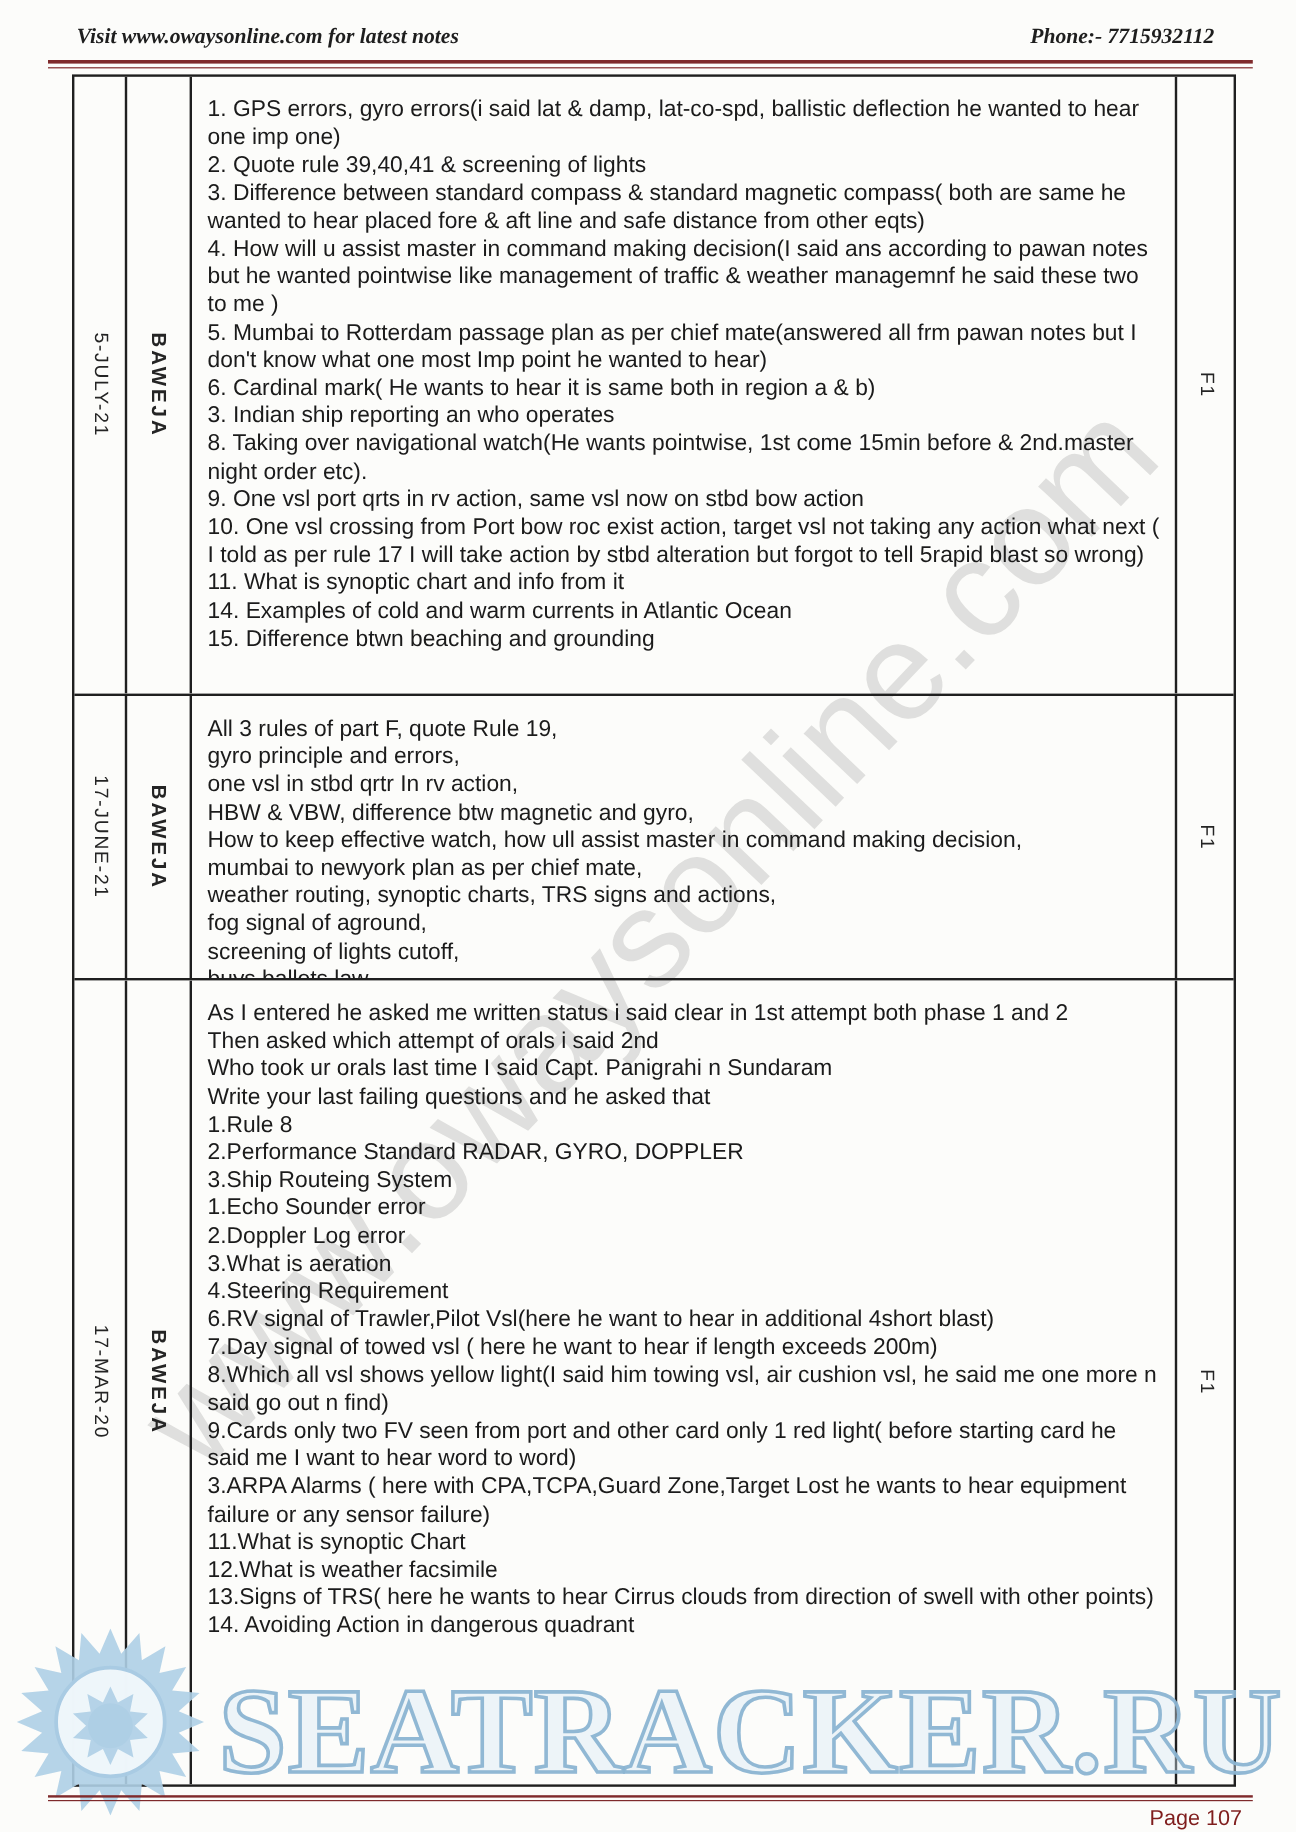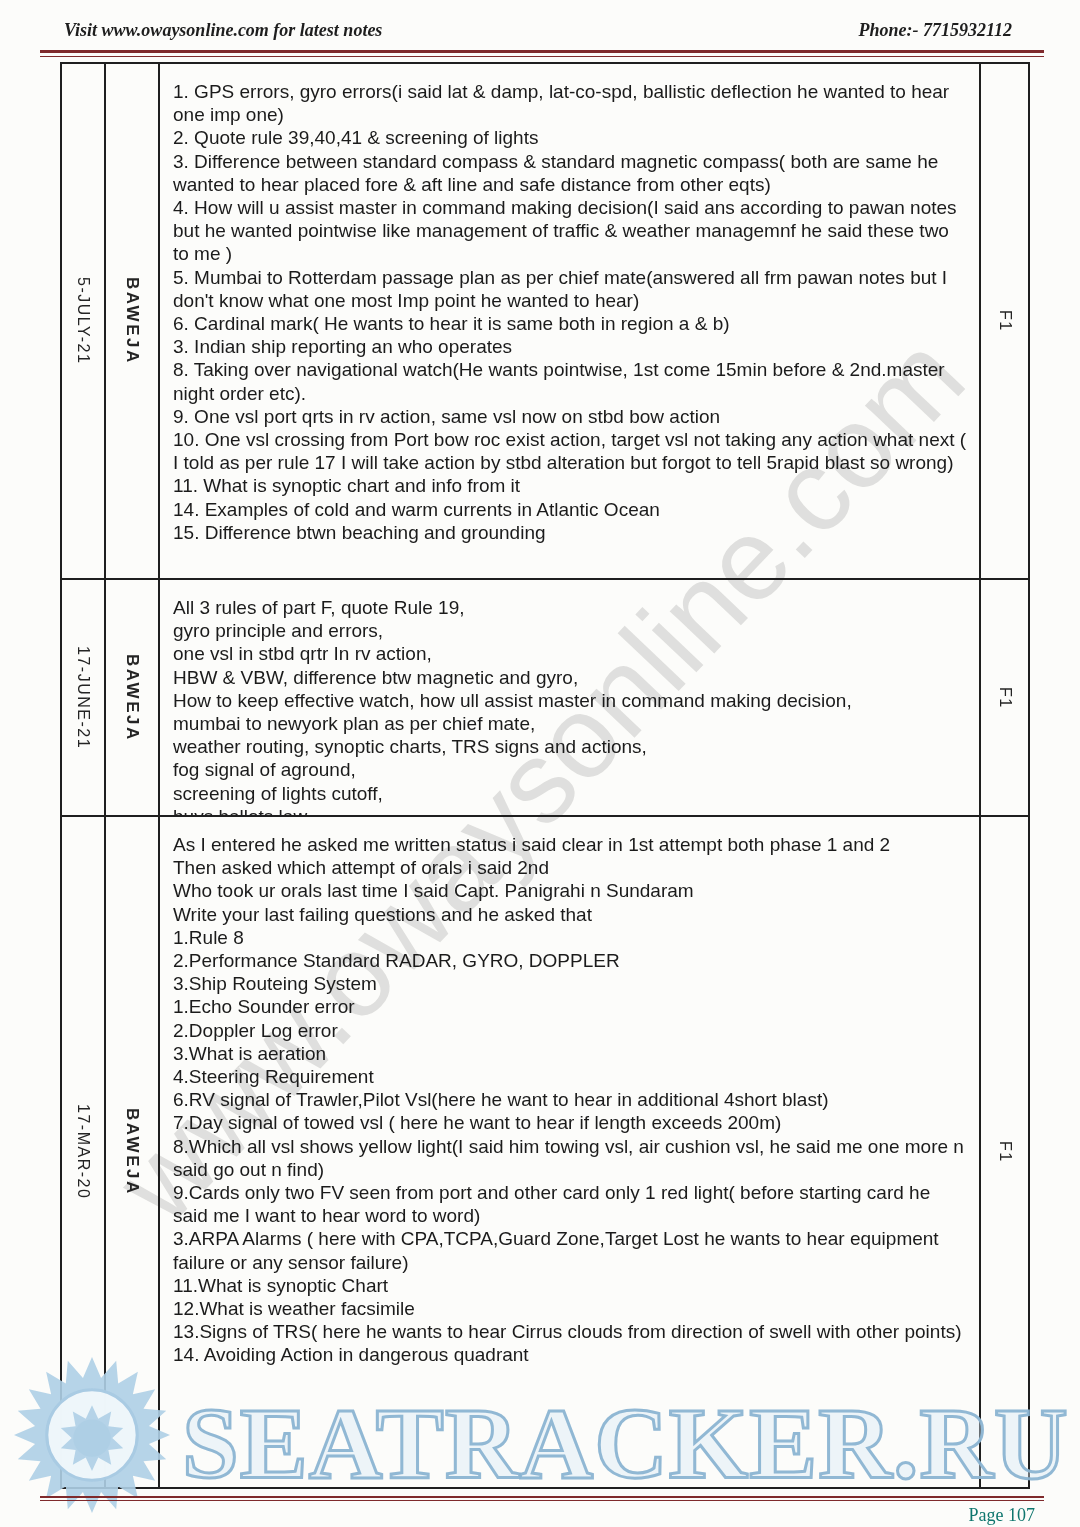--- a/index.html
+++ b/index.html
@@ -31,21 +31,21 @@
   .vtext.bold{font-weight:bold;font-size:17px;letter-spacing:2.5px;}
   .cell-content p{margin:0;font-size:19px;line-height:23.2px;color:#1b1b1b;}
   
   .wm-sea{position:absolute;left:166px;bottom:32px;z-index:3;font-family:"Liberation Serif",serif;font-weight:bold;
           font-size:102px;line-height:1;letter-spacing:1px;white-space:nowrap;
           color:rgba(216,233,245,0.40);-webkit-text-stroke:3px rgba(139,180,210,0.95);pointer-events:none;margin-left:16px;}
   .wm-sun{position:absolute;left:14px;bottom:14px;z-index:3;pointer-events:none;}
   
   .rule-bottom{position:absolute;bottom:26px;left:40px;right:36px;height:5px;
                border-top:2px solid var(--rule,#7f2a2c);border-bottom:1px solid var(--rule,#7f2a2c);z-index:4;}
-  .page-num{position:absolute;bottom:1px;right:45px;font-family:Liberation Serif, serif;font-size:18px;color:#0f766e;z-index:4;}
+  .page-num{position:absolute;bottom:1px;right:45px;font-family:Liberation Sans, sans-serif;font-size:18px;color:#7f1d1d;z-index:4;}
 </style>
 </head>
 <body>
 
 <div class="page" style="--rule: #7f2a2c;">
 
   <div class="header">
     <span>Visit www.owaysonline.com for latest notes</span>
     <span>Phone:- 7715932112</span>
   </div>

